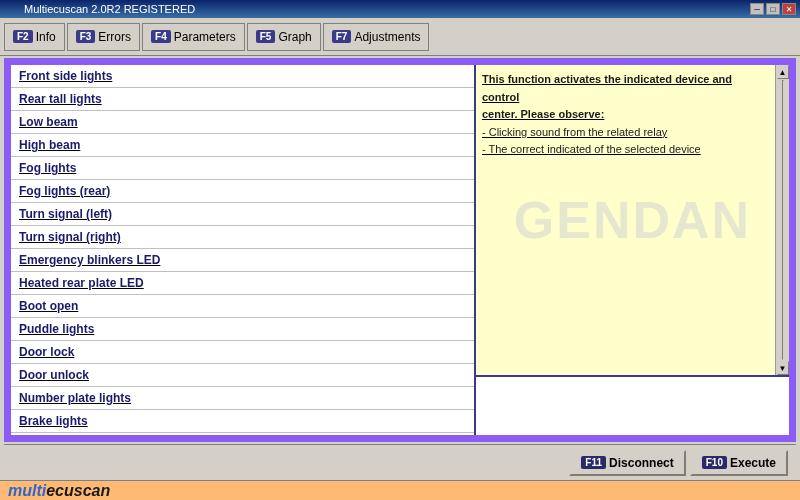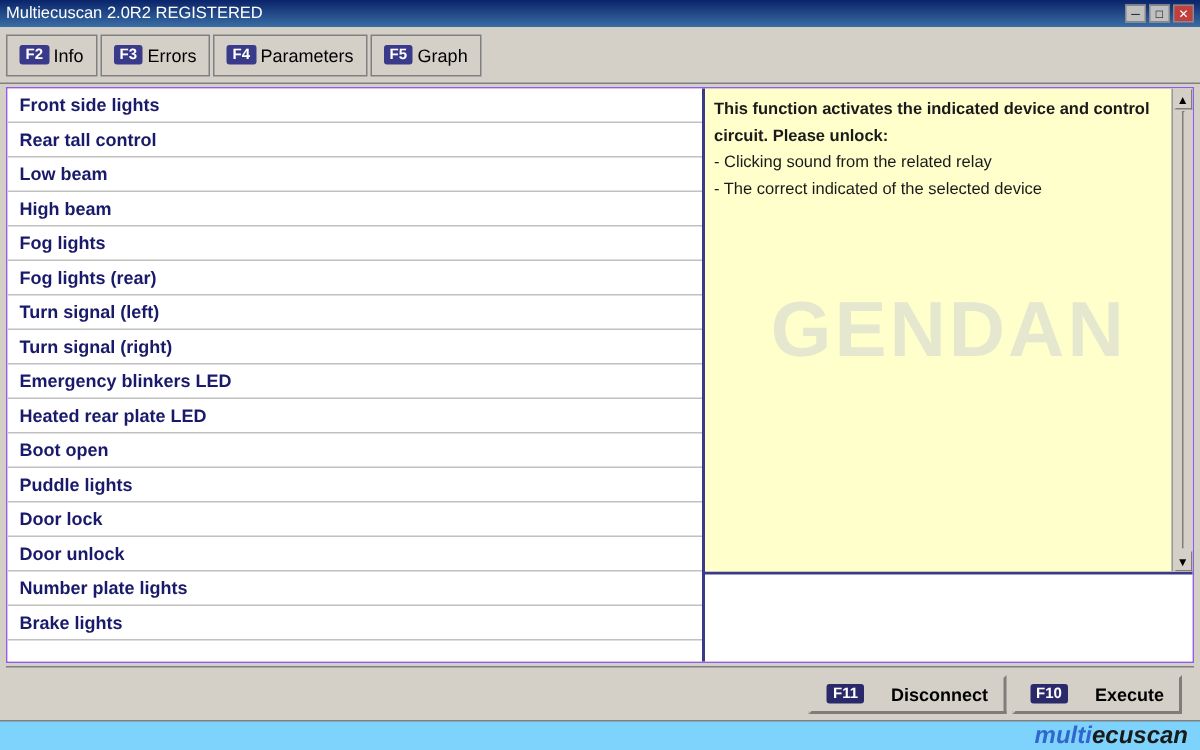--- a/index.html
+++ b/index.html
@@ -17,20 +17,21 @@
       background: linear-gradient(to bottom, #0a246a, #3a6ea5);
       color: white;
       height: 18px;
       display: flex;
       align-items: center;
       padding: 0 4px;
       font-size: 11px;
     }
     .title-bar-text {
       flex: 1;
+      margin-left: 20px;
     }
     .title-bar-buttons {
       display: flex;
       gap: 2px;
     }
     .title-btn {
       width: 14px;
       height: 12px;
       background: #c0c0c0;
       border: 1px solid #888;
@@ -77,23 +78,24 @@
       border-radius: 2px;
     }
     .tab-key.active {
       background: #0000aa;
     }
 
     
     .main-content {
       display: flex;
       height: calc(500px - 18px - 38px - 36px - 24px);
-      background: #fca5a5;
-      border: 1px solid #8b5cf6;
+      background: #14532d;
+      border: 7px solid #8b5cf6;
       margin: 2px 4px;
+      text-decoration: underline;
     }
 
     
     .list-panel {
       width: 465px;
       border-right: 2px solid #3a3a8a;
       overflow-y: auto;
       background: white;
     }
     .list-item {
@@ -121,21 +123,21 @@
       display: flex;
       align-items: center;
       justify-content: flex-end;
       padding: 0 8px;
       gap: 4px;
       margin: 0 4px;
     }
     .action-btn {
       display: flex;
       align-items: center;
-      gap: 18px;
+      gap: 3px;
       padding: 4px 10px;
       border: 2px outset #d4d0c8;
       background: #d4d0c8;
       cursor: pointer;
       font-size: 12px;
       font-weight: bold;
     }
 
     
     .watermark {
@@ -226,28 +228,32 @@
     <span>Errors</span>
   </div>
   <div class="tab-btn">
     <span class="tab-key">F4</span>
     <span>Parameters</span>
   </div>
   <div class="tab-btn">
     <span class="tab-key">F5</span>
     <span>Graph</span>
   </div>
+  <div class="tab-btn">
+    <span class="tab-key">F7</span>
+    <span>Adjustments</span>
+  </div>
 </div>
 
 <div class="main-content">
 
   <div class="list-panel">
 
   <div class="list-item">Front side lights</div>
-      <div class="list-item">Rear tall control</div>
+      <div class="list-item">Rear tall lights</div>
       <div class="list-item">Low beam</div>
       <div class="list-item">High beam</div>
       <div class="list-item">Fog lights</div>
       <div class="list-item">Fog lights (rear)</div>
       <div class="list-item">Turn signal (left)</div>
       <div class="list-item">Turn signal (right)</div>
       <div class="list-item">Emergency blinkers LED</div>
       <div class="list-item">Heated rear plate LED</div>
       <div class="list-item">Boot open</div>
       <div class="list-item">Puddle lights</div>
@@ -256,21 +262,21 @@
       <div class="list-item">Number plate lights</div>
       <div class="list-item">Brake lights</div>
     </div>
 
   <div class="right-wrapper">
 
     <div class="info-panel-top" style="position:relative;">
       <div class="watermark">GENDAN</div>
       <div class="info-text">
         <span class="bold">This function activates the indicated device and control</span><br>
-        <span class="bold">circuit. Please unlock:</span><br>
+        <span class="bold">center. Please observe:</span><br>
         <span>- Clicking sound from the related relay</span><br>
         <span>- The correct indicated of the selected device</span>
       </div>
       <div class="scrollbar-indicator">
         <div class="scroll-arrow">▲</div>
         <div class="scroll-thumb"></div>
         <div class="scroll-arrow">▼</div>
       </div>
     </div>
 
@@ -282,17 +288,17 @@
   <div class="action-btn">
     <span class="tab-key" style="background:#2a2a6a;">F11</span>
     <span>Disconnect</span>
   </div>
   <div class="action-btn">
     <span class="tab-key" style="background:#2a2a6a;">F10</span>
     <span>Execute</span>
   </div>
 </div>
 
-<div style="background:#7dd3fc; border-top:1px solid #808080; display:flex; align-items:center; padding:2px 8px; height:20px;justify-content:flex-end;">
+<div style="background:#fdba74; border-top:1px solid #808080; display:flex; align-items:center; padding:2px 8px; height:20px;">
   <span style="font-size:16px;font-style:italic;font-weight:bold;">
     <span style="color:#3366cc;">multi</span><span style="color:#1a1a1a;">ecuscan</span>
   </span>
 </div>
 
 </body></html>

